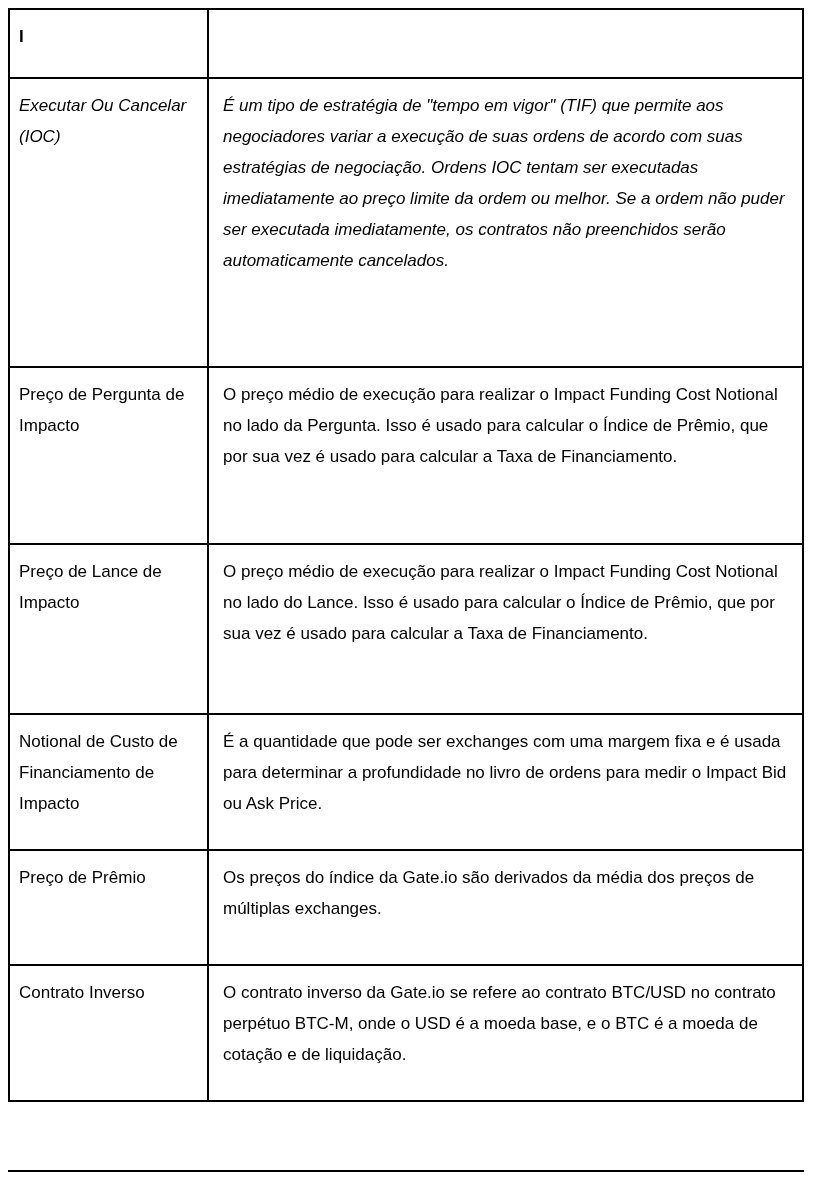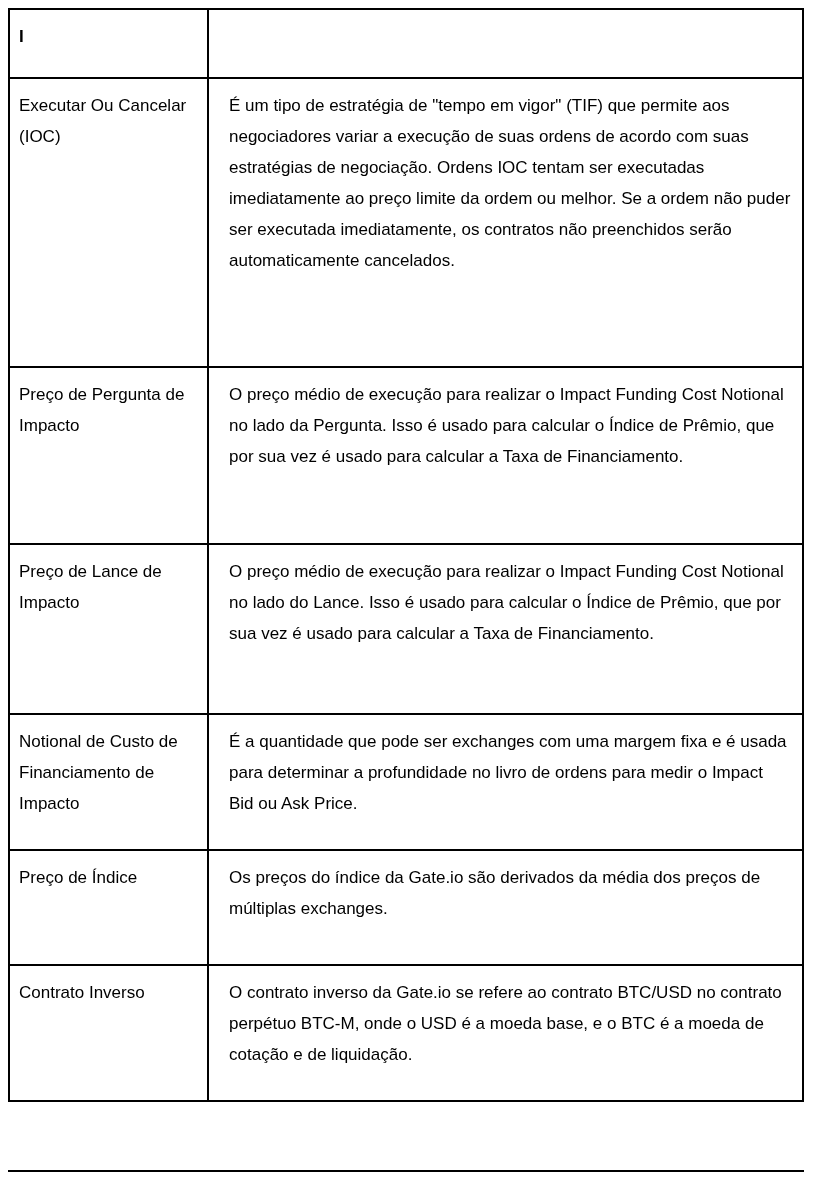--- a/index.html
+++ b/index.html
@@ -30,26 +30,26 @@
     font-size: 17px;
     line-height: 31px;
     background: #ffffff;
     word-wrap: break-word;
   }
   td.term-cell {
     width: 180px;
     padding: 11px 8px 10px 9px;
   }
   td.def-cell {
-    padding: 11px 10px 10px 20px;
+    padding: 11px 10px 10px 14px;
   }
   tr.letter-row td.term-cell { font-weight: bold; }
   
   tr.r0 td { height: 46px; }
-  tr.r1 td { height: 266px; }
+  tr.r1 td { height: 266px; font-style: italic; }
   tr.r2 td { height: 154px; margin-top: 27px; }
   tr.r3 td { height: 147px; margin-top: 16px; }
   tr.r4 td { height: 113px; }
   tr.r5 td { height: 92px; }
   tr.r6 td { height: 92px; }
   tr.r7 td { height: 113px; }
   .next-table-edge {
     position: absolute;
     left: 8px;
     top: 1170px;
@@ -77,21 +77,21 @@
       </tr>
       <tr class="r3">
         <td class="term-cell">Preço de Lance de Impacto</td>
         <td class="def-cell">O preço médio de execução para realizar o Impact Funding Cost Notional no lado do Lance. Isso é usado para calcular o Índice de Prêmio, que por sua vez é usado para calcular a Taxa de Financiamento.</td>
       </tr>
       <tr class="r4">
         <td class="term-cell">Notional de Custo de Financiamento de Impacto</td>
         <td class="def-cell">É a quantidade que pode ser exchanges com uma margem fixa e é usada para determinar a profundidade no livro de ordens para medir o Impact Bid ou Ask Price.</td>
       </tr>
       <tr class="r5">
-        <td class="term-cell">Preço de Índice</td>
+        <td class="term-cell">Preço de Prêmio</td>
         <td class="def-cell">Os preços do índice da Gate.io são derivados da média dos preços de múltiplas exchanges.</td>
       </tr>
       <tr class="r7">
         <td class="term-cell">Contrato Inverso</td>
         <td class="def-cell">O contrato inverso da Gate.io se refere ao contrato BTC/USD no contrato perpétuo BTC-M, onde o USD é a moeda base, e o BTC é a moeda de cotação e de liquidação.</td>
       </tr>
 
     </tbody>
   </table>
   <div class="next-table-edge"></div>

